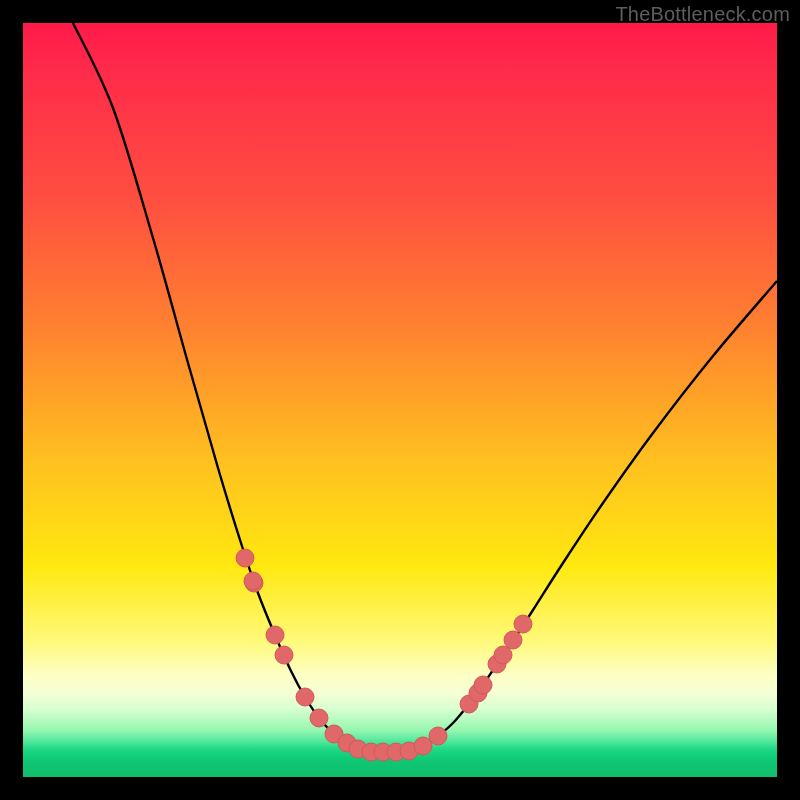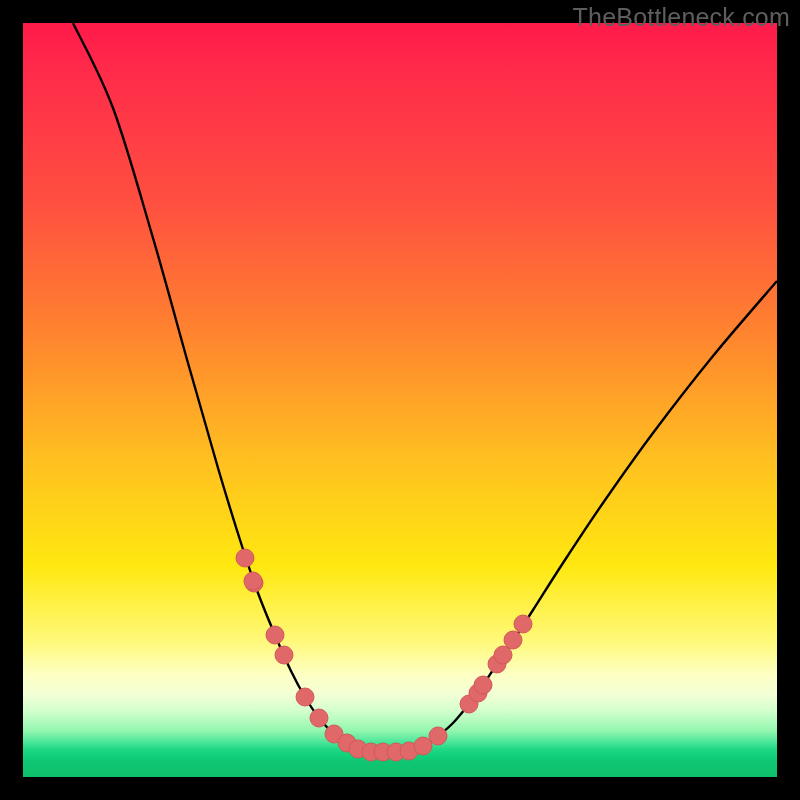--- a/index.html
+++ b/index.html
@@ -43,21 +43,21 @@
       #10cf7b 97.3%,
       #0fc672 98%,
       #0ec06c 100%
     );
   }
   .watermark {
     position: absolute;
     top: 3px;
     right: 10px;
     color: #5e5e5e;
-    font-size: 25px;
+    font-size: 20px;
     font-weight: 400;
     letter-spacing: 0.2px;
     user-select: none;
   }
   svg.curve {
     position: absolute;
     left: 0;
     top: 0;
     width: 754px;
     height: 754px;

